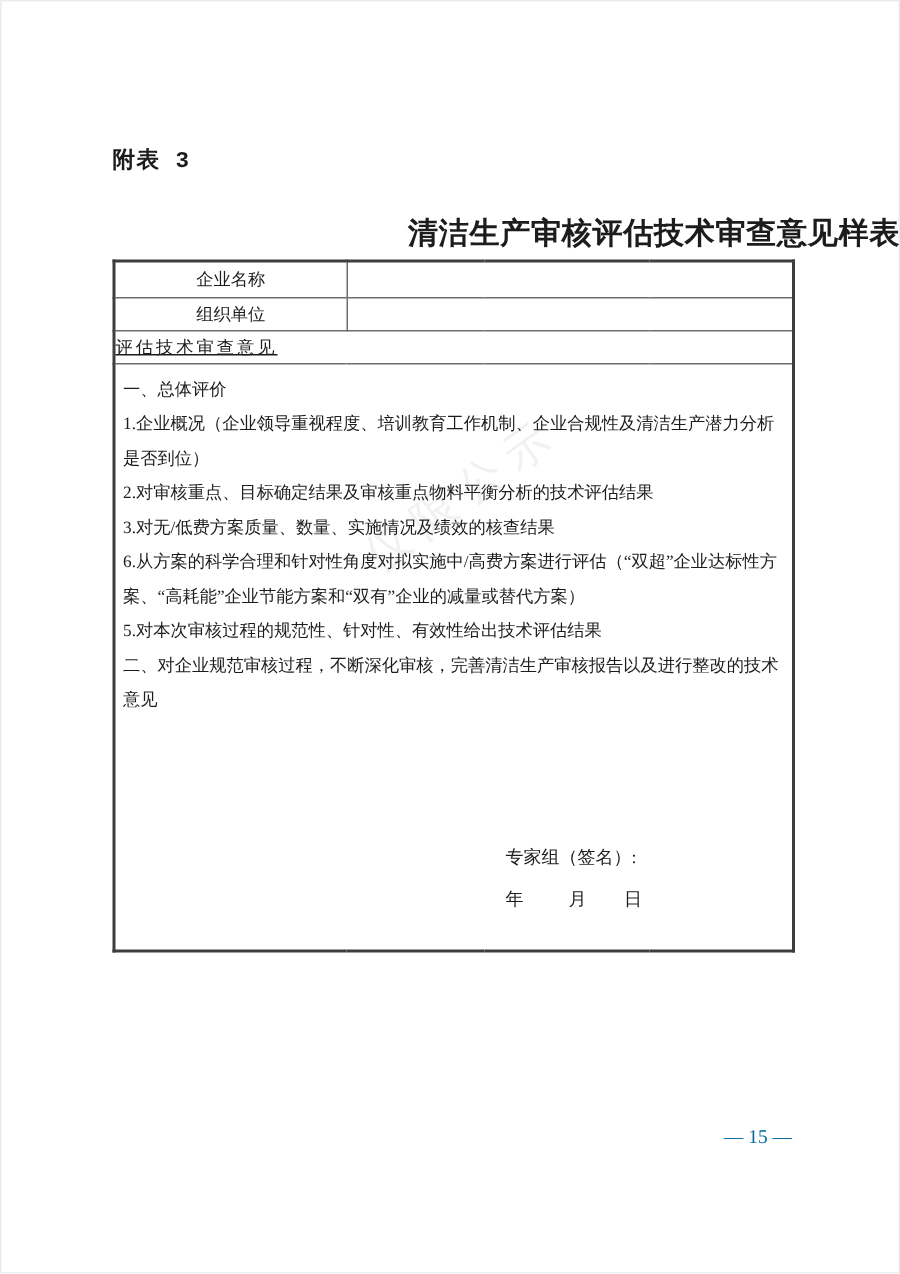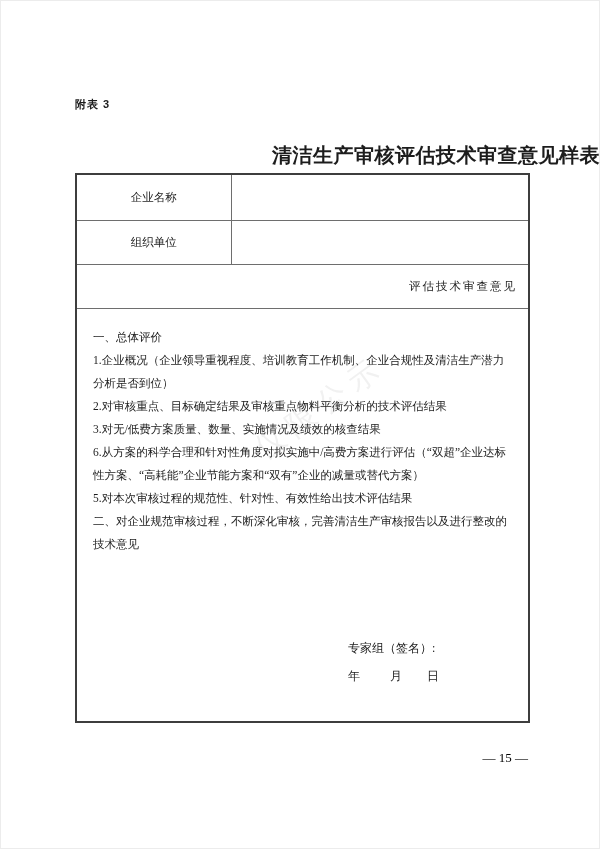--- a/index.html
+++ b/index.html
@@ -10,22 +10,22 @@
     background: #fff;
     color: #1c1c1c;
     font-family: "Liberation Serif", "DejaVu Serif", serif;
     overflow: hidden;
     box-shadow: inset 0 0 0 1px #ececec;
   }
   .appendix {
     position: absolute;
     left: 75px;
     top: 97px;
-    font-family: Liberation Sans, sans-serif;
-    font-size: 11px;
+    font-family: Liberation Mono, monospace;
+    font-size: 15px;
     font-weight: bold;
     letter-spacing: 1px;
   }
   .title {
     position: absolute;
     left: 0;
     top: 142px;
     width: 100%;
     margin: 0;
     text-align: right;
@@ -38,32 +38,33 @@
     left: 75px;
     top: 173px;
     width: 453px;
     border-collapse: collapse;
     table-layout: fixed;
     border: 2px solid #3e3e3e;
   }
   table.form td {
     border: 1px solid #6e6e6e;
     font-size: 11.5px;
-    padding: 11px;
+    padding: 0;
   }
   td.lbl { text-align: center; vertical-align: middle; }
   td.val { background: #fff; }
   tr.r1 td { height: 23px; }
   tr.rn td { height: 21px; }
   td.hdr {
-    text-align: right;
+    text-align: left;
     vertical-align: middle;
     font-size: 12px;
     letter-spacing: 2px;
     height: 21px;
+    text-decoration: underline;
   }
   td.opinion { vertical-align: top; }
   .opinion-wrap {
     position: relative;
     height: 390px;
     padding: 6px 5px 0 5px;
     box-sizing: border-box;
     font-size: 11.5px;
     line-height: 23px;
   }
@@ -90,21 +91,21 @@
   .sig-date { margin-top: 12px; }
   .sig-date .y { display: inline-block; margin-right: 30px; }
   .sig-date .m { display: inline-block; margin-right: 25px; }
   .pageno {
     position: absolute;
     left: 75px;
     top: 750px;
     width: 453px;
     text-align: right;
     font-size: 13px;
-    color: #000000;
+    color: #0369a1;
   }
 </style>
 </head>
 <body>
 
 <div class="page">
 
   <div class="appendix">附表 3</div>
 
   <h1 class="title">清洁生产审核评估技术审查意见样表</h1>

